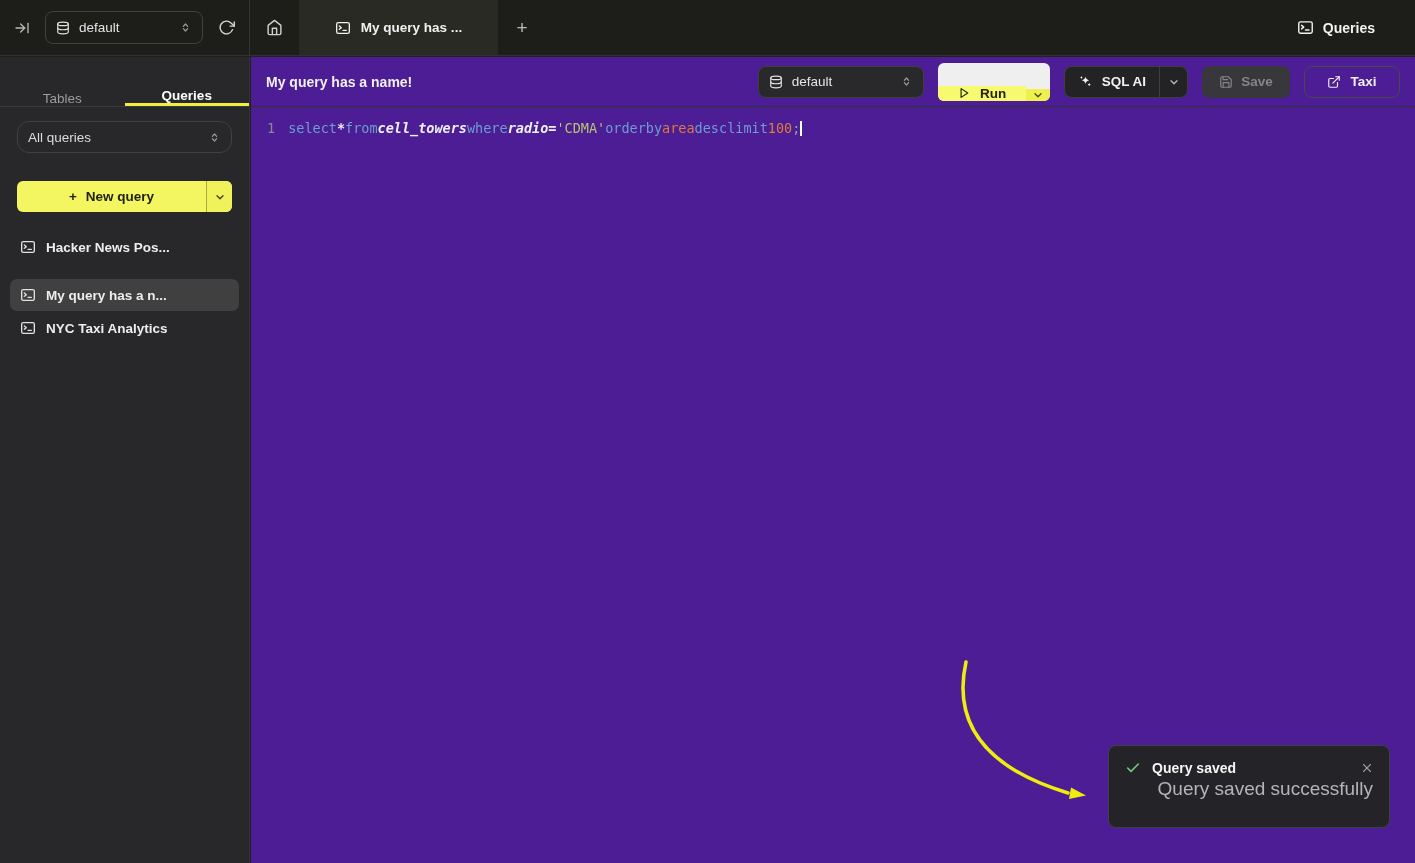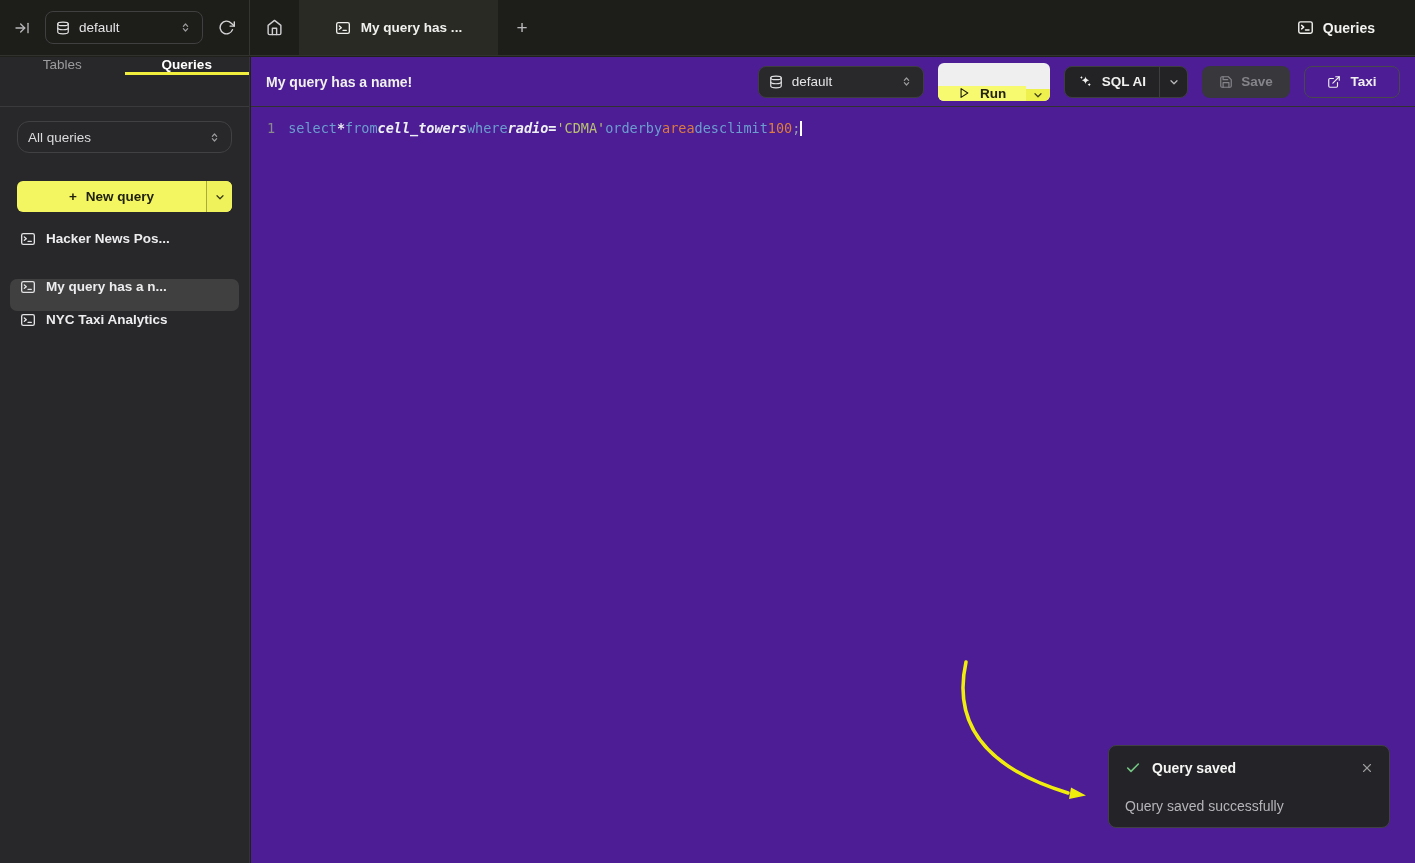--- a/index.html
+++ b/index.html
@@ -29,40 +29,40 @@
   .tab { width:199px; background:#2a2a25; display:flex; align-items:center; justify-content:center;
          gap:10px; font-weight:600; font-size:13.5px; color:#f0f0ee; cursor:pointer; }
   .newtab-btn { width:48px; display:flex; align-items:center; justify-content:center;
                 color:#b9b9bb; font-size:19px; font-weight:400; }
   .topbar-right { margin-left:auto; display:flex; align-items:center; gap:9px; padding-right:40px;
                   font-weight:700; font-size:14px; color:#f2f2f0; }
 
   
   .sidebar { position:absolute; top:57px; left:0; width:250px; bottom:0; background:#28282a;
              border-right:1px solid #343437; }
-  .side-tabs { height:50px; display:flex; align-items:flex-start; border-bottom:1px solid #3a3a3d; }
+  .side-tabs { height:50px; display:flex; align-items:flex-end; border-bottom:1px solid #3a3a3d; }
   .side-tab { flex:1; display:flex; align-items:center; justify-content:center; font-size:13.5px;
               color:#9c9c9e; cursor:pointer; }
   .side-tab.active { color:#ffffff; font-weight:600; border-bottom:3px solid #f1ee3e; }
   .side-content { padding:14px 17px 0 17px; }
   .select-box { height:32px; border:1px solid #414144; border-radius:12px; display:flex; align-items:center;
                 justify-content:space-between; padding:0 10px; color:#dcdcde; cursor:pointer; background:transparent; width:100%; }
   .new-query { margin-top:28px; height:31px; width:100%; background:#f3f660; border:none; border-radius:6px;
                display:flex; align-items:stretch; color:#21210f; font-weight:600; font-size:13.5px;
                overflow:hidden; cursor:pointer; padding:0; }
   .nq-main { flex:1; display:flex; align-items:center; justify-content:center; gap:9px; }
   .nq-chev { width:26px; display:flex; align-items:center; justify-content:center;
              border-left:1px solid rgba(40,40,10,0.35); background:#eff25a; color:#3a3a15; }
   .search-box { margin-top:17px; height:31px; border:1px solid #414144; border-radius:8px;
                 display:flex; align-items:center; gap:9px; padding:0 10px; color:#86868b; }
   .search-box input { flex:1; background:transparent; border:none; outline:none; color:#d6d6d8;
                       font:inherit; min-width:0; }
   .search-box input::placeholder { color:#86868b; }
   .query-list { margin-top:19px; display:flex; flex-direction:column; gap:1px; margin-left:-7px; margin-right:-7px; }
-  .query-item { height:32px; display:flex; gap:10px; padding:0 10px; border-radius:7px;
+  .query-item { height:32px; display:flex; align-items:center; gap:10px; padding:0 10px; border-radius:7px;
                 font-size:13.5px; font-weight:600; color:#ededef; cursor:pointer; }
   .query-item .q-icon { color:#e2e2e4; display:flex; }
   .query-item.selected { background:#404040;margin-top:15px; }
 
   
   .main { position:absolute; top:57px; left:251px; right:0; bottom:0; background:#4c1d95; }
   .main-header { height:50px; display:flex; align-items:center; padding:0 15px;
                  border-bottom:1px solid #323230; }
   .page-title { font-size:14px; font-weight:600; color:#f0f0ee; }
   .toolbar { margin-left:auto; display:flex; align-items:center; gap:14px; }
@@ -102,21 +102,21 @@
   .arrow-layer { position:absolute; top:0; left:0; width:1415px; height:863px; pointer-events:none; }
 
   
   .toast { position:absolute; right:25px; bottom:35px; width:282px; height:83px; background:#242428;
            border:1px solid #414145; border-radius:8px; padding:14px 16px; }
   .toast-head { display:flex; align-items:center; gap:11px; }
   .toast-title { font-weight:700; font-size:14px; color:#f5f5f3; }
   .toast-check { color:#74c683; display:flex; }
   .toast-close { margin-left:auto; background:none; border:none; color:#9c9c9e; cursor:pointer;
                  display:flex; padding:0; }
-  .toast-msg { margin-top:22px; color:#b5b5b9; font-size:14px; }
+  .toast-msg { margin-top:2px; color:#b5b5b9; font-size:19px;text-align:right; }
 </style>
 </head>
 <body>
 
 <div class="topbar">
   <div class="topbar-left">
     <button class="icon-btn">
       <span>
         <svg width="16" height="16" viewBox="0 0 24 24" fill="none" stroke="currentColor" stroke-width="2" stroke-linecap="round" stroke-linejoin="round">
             <line x1="3" y1="12" x2="16" y2="12"></line>

